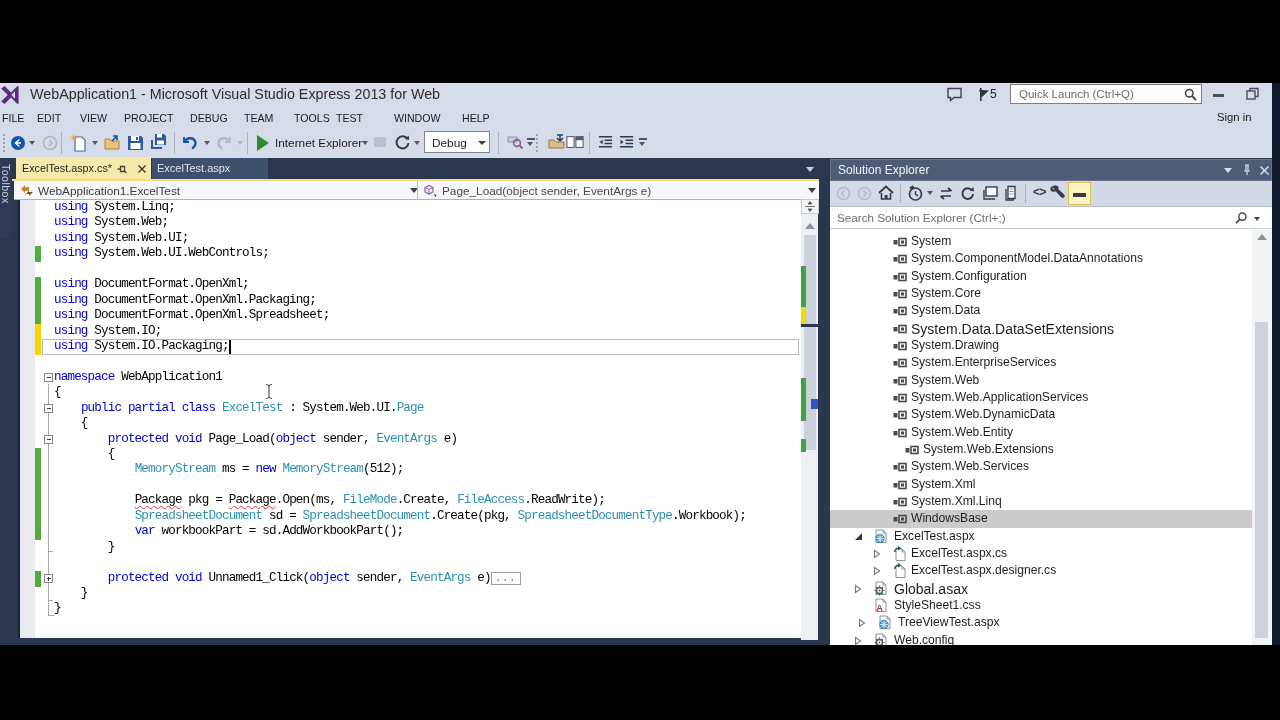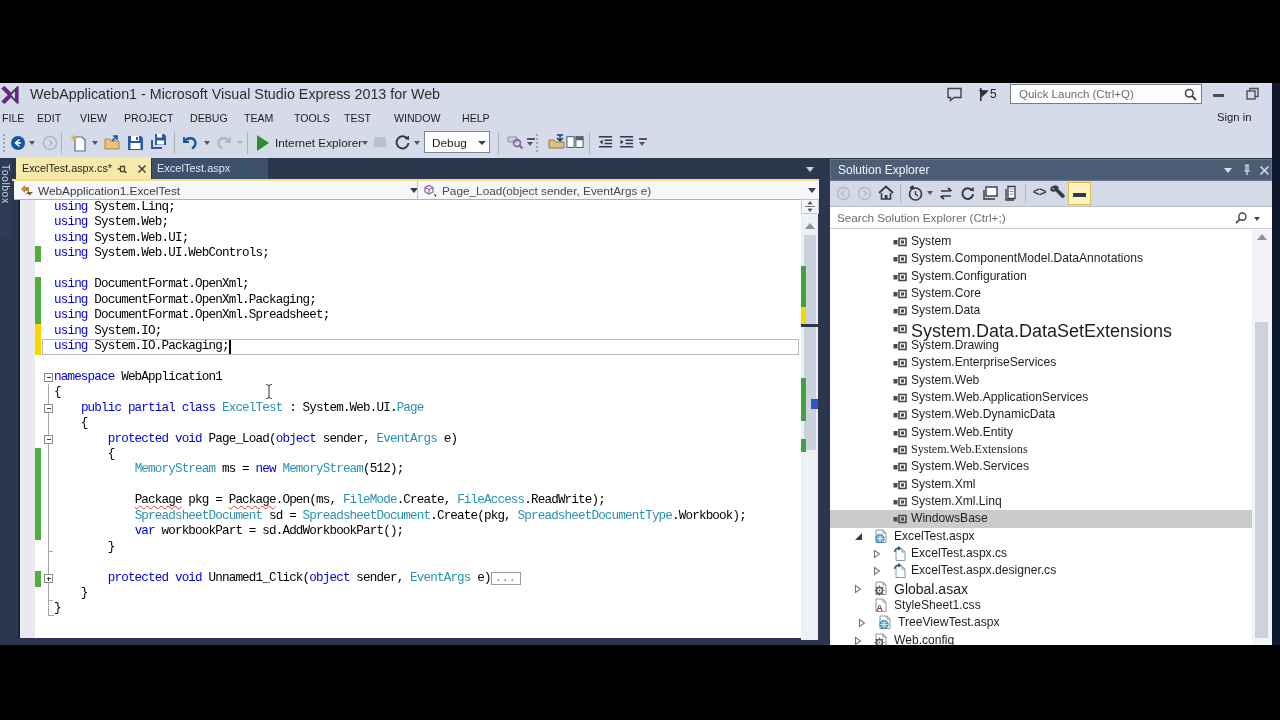--- a/index.html
+++ b/index.html
@@ -54,21 +54,21 @@
 </div>
 
 <div class="abs" id="menubar" style="left:0;top:108px;width:1272px;height:20px;font-size:10.6px;color:#1c1c1c;">
   <span class="abs" style="left:2px;top:4px;">FILE</span>
   <span class="abs" style="left:37px;top:4px;">EDIT</span>
   <span class="abs" style="left:80px;top:4px;">VIEW</span>
   <span class="abs" style="left:124px;top:4px;">PROJECT</span>
   <span class="abs" style="left:190px;top:4px;">DEBUG</span>
   <span class="abs" style="left:244px;top:4px;">TEAM</span>
   <span class="abs" style="left:294px;top:4px;">TOOLS</span>
-  <span class="abs" style="left:344px;top:4px;">TEST</span>
+  <span class="abs" style="left:336px;top:4px;">TEST</span>
   <span class="abs" style="left:394px;top:4px;">WINDOW</span>
   <span class="abs" style="left:462px;top:4px;">HELP</span>
   <span class="abs" style="left:1217px;top:3px;font-size:11.3px;">Sign in</span>
 </div>
 
 <div class="abs" id="toolbar" style="left:0;top:128px;width:1272px;height:30px;">
   <div class="abs" style="left:3px;top:6px;width:2px;height:18px;background:repeating-linear-gradient(to bottom,#9aa5b8 0,#9aa5b8 2px,transparent 2px,transparent 4px);"></div>
 
   <svg class="abs" style="left:10px;top:7px;" width="16" height="16" viewBox="0 0 16 16">
     <circle cx="8" cy="8" r="7" fill="#1255a0"></circle>
@@ -421,21 +421,21 @@
     <span style="position:absolute;left:81px;top:1px;font-size:12.1px;color:#1e1e1e;">System.Data</span>
       </div>
       <div style="position:absolute;left:0;top:89.65px;width:422px;height:17.33px;">
     <span style="position:absolute;left:63px;top:1px;width:14px;height:14px;">
           <svg width="14" height="14" viewBox="0 0 14 14" style="position:absolute;left:0;top:1px;">
   <rect x="0.5" y="5" width="4" height="4.5" fill="#4a4a4a"></rect>
   <rect x="6" y="3.5" width="7" height="7" fill="none" stroke="#4a4a4a" stroke-width="1.6"></rect>
   <rect x="8" y="5.5" width="3" height="3" fill="#4a4a4a"></rect>
 </svg>
         </span>
-    <span style="position:absolute;left:81px;top:1px;font-size:18px;color:#1e1e1e;">System.Data.DataSetExtensions</span>
+    <span style="position:absolute;left:81px;top:1px;font-size:14px;color:#1e1e1e;">System.Data.DataSetExtensions</span>
       </div>
       <div style="position:absolute;left:0;top:106.98px;width:422px;height:17.33px;">
     <span style="position:absolute;left:63px;top:1px;width:14px;height:14px;">
           <svg width="14" height="14" viewBox="0 0 14 14" style="position:absolute;left:0;top:1px;">
   <rect x="0.5" y="5" width="4" height="4.5" fill="#4a4a4a"></rect>
   <rect x="6" y="3.5" width="7" height="7" fill="none" stroke="#4a4a4a" stroke-width="1.6"></rect>
   <rect x="8" y="5.5" width="3" height="3" fill="#4a4a4a"></rect>
 </svg>
         </span>
     <span style="position:absolute;left:81px;top:1px;font-size:12.1px;color:#1e1e1e;">System.Drawing</span>
@@ -483,21 +483,21 @@
       <div style="position:absolute;left:0;top:193.63px;width:422px;height:17.33px;">
     <span style="position:absolute;left:63px;top:1px;width:14px;height:14px;">
           <svg width="14" height="14" viewBox="0 0 14 14" style="position:absolute;left:0;top:1px;">
   <rect x="0.5" y="5" width="4" height="4.5" fill="#4a4a4a"></rect>
   <rect x="6" y="3.5" width="7" height="7" fill="none" stroke="#4a4a4a" stroke-width="1.6"></rect>
   <rect x="8" y="5.5" width="3" height="3" fill="#4a4a4a"></rect>
 </svg>
         </span>
     <span style="position:absolute;left:81px;top:1px;font-size:12.1px;color:#1e1e1e;">System.Web.Entity</span>
       </div>
-      <div style="position:absolute;left:0;top:210.96px;width:422px;height:17.33px;font-family:Liberation Serif, serif;">
+      <div style="position:absolute;left:12px;top:210.96px;width:422px;height:17.33px;">
     <span style="position:absolute;left:63px;top:1px;width:14px;height:14px;">
           <svg width="14" height="14" viewBox="0 0 14 14" style="position:absolute;left:0;top:1px;">
   <rect x="0.5" y="5" width="4" height="4.5" fill="#4a4a4a"></rect>
   <rect x="6" y="3.5" width="7" height="7" fill="none" stroke="#4a4a4a" stroke-width="1.6"></rect>
   <rect x="8" y="5.5" width="3" height="3" fill="#4a4a4a"></rect>
 </svg>
         </span>
     <span style="position:absolute;left:81px;top:1px;font-size:12.1px;color:#1e1e1e;">System.Web.Extensions</span>
       </div>
       <div style="position:absolute;left:0;top:228.29px;width:422px;height:17.33px;">

